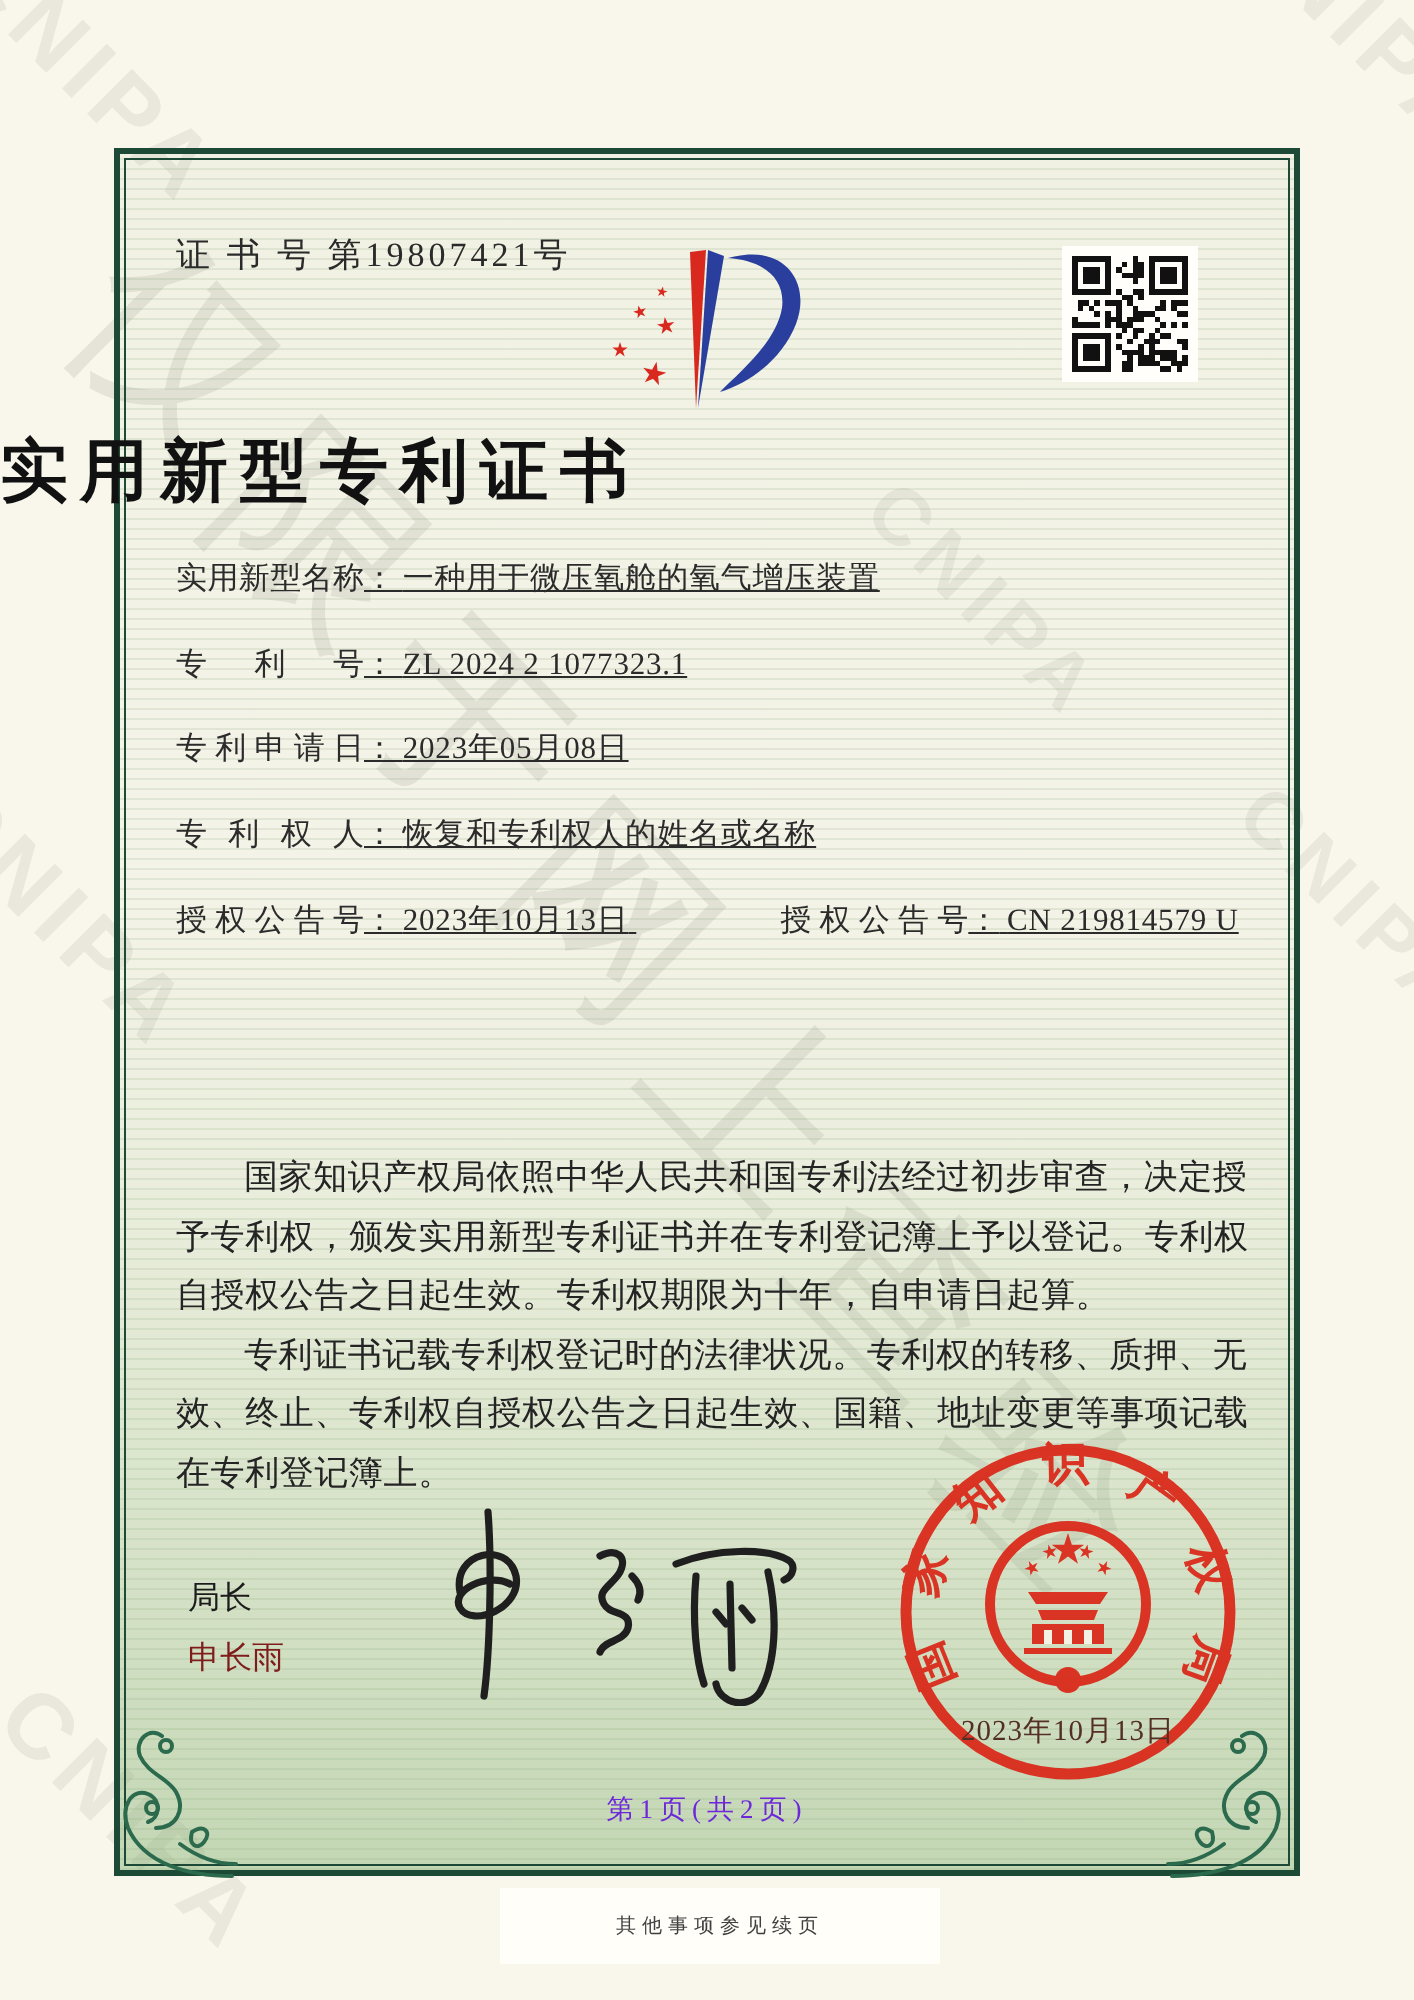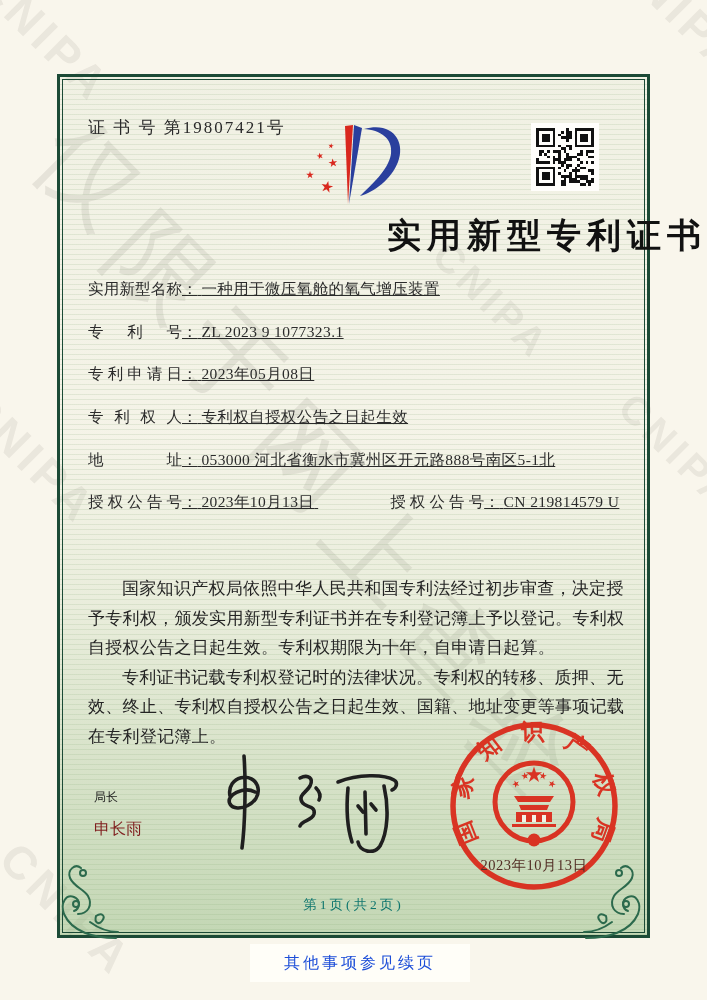--- a/index.html
+++ b/index.html
@@ -21,46 +21,46 @@
   .frame-inner{position:absolute;inset:2px;border:1px solid #1c4a36;}
 
   .content{position:absolute;inset:0;z-index:3;}
 
   .cert-no{position:absolute;left:88px;top:116px;font-size:17px;letter-spacing:2px;color:#2a2a2a;font-family:Liberation Serif, serif;}
 
   .logo{position:absolute;left:298px;top:118px;}
   .qr-wrap{position:absolute;left:531px;top:123px;width:68px;height:68px;background:#fffefb;
            display:flex;align-items:center;justify-content:center;}
 
-  .title{position:absolute;left:0;right:0;top:213px;text-align:right;font-size:34px;font-weight:bold;
+  .title{position:absolute;left:0;right:0;top:213px;text-align:left;font-size:34px;font-weight:bold;
          letter-spacing:6px;color:#111;}
 
   .fields{position:absolute;left:88px;top:279px;width:545px;}
   .field-row{height:42.7px;font-size:15.5px;color:#2b2b2b;text-decoration:underline;}
   .flabel{display:inline-block;width:94px;text-align:justify;text-align-last:justify;vertical-align:top;}
   .fvalue{letter-spacing:0.4px;}
   .grant-no{margin-left:72px;}
 
   .paras{position:absolute;left:88px;top:574px;width:545px;}
   .paras p{margin:0;font-size:17px;line-height:29.5px;text-indent:2em;color:#242424;letter-spacing:0.3px;}
 
   .sig-title{position:absolute;left:94px;top:789px;font-family:Liberation Serif, serif;
-             font-size:12px;color:#1c1c1c;}
+             font-size:16px;color:#1c1c1c;}
   .sig-name{position:absolute;left:94px;top:819px;font-family:"Liberation Sans","DejaVu Sans",sans-serif;
             font-size:16px;color:#7f1d1d;}
   .sig-hand{position:absolute;left:192px;top:748px;z-index:4;}
 
   .seal{position:absolute;left:446px;top:718px;z-index:4;opacity:0.93;}
 
   .page-num{position:absolute;left:0;right:0;top:896px;text-align:center;font-size:13.5px;
-            letter-spacing:3px;color:#0f766e;}
+            letter-spacing:3px;color:#6d28d9;}
 
   .note-box{position:absolute;left:250px;top:944px;width:220px;height:38px;background:#fffef8;
             display:flex;align-items:center;justify-content:center;z-index:3;}
-  .note-box span{font-size:16px;letter-spacing:3px;color:#1d4ed8;}
+  .note-box span{font-size:10px;letter-spacing:3px;color:#404040;}
 
   .corner{position:absolute;z-index:3;}
 </style>
 </head>
 <body>
 
 <div class="page">
 
   <span class="wm wm-latin" style="left:-38px;top:8px;">CNIPA</span>
   <span class="wm wm-latin" style="left:596px;top:-18px;">CNIPA</span>
@@ -250,33 +250,29 @@
 
     <div class="title">实用新型专利证书</div>
 
     <div class="fields">
       <div class="field-row">
         <span class="flabel">实用新型名称</span><span>：</span>
         <span class="fvalue">一种用于微压氧舱的氧气增压装置</span>
       </div>
       <div class="field-row">
         <span class="flabel">专利号</span><span>：</span>
-        <span class="fvalue">ZL 2023 9 1077323.1</span>
+        <span class="fvalue">ZL 2024 2 1077323.1</span>
       </div>
       <div class="field-row">
         <span class="flabel">专利申请日</span><span>：</span>
         <span class="fvalue">2023年05月08日</span>
       </div>
       <div class="field-row">
         <span class="flabel">专利权人</span><span>：</span>
-        <span class="fvalue">专利权自授权公告之日起生效</span>
-      </div>
-      <div class="field-row">
-        <span class="flabel">地址</span><span>：</span>
-        <span class="fvalue">053000 河北省衡水市冀州区开元路888号南区5-1北</span>
+        <span class="fvalue">恢复和专利权人的姓名或名称</span>
       </div>
       <div class="field-row">
         <span class="flabel">授权公告号</span><span>：</span>
         <span class="fvalue">2023年10月13日</span>
         <span class="flabel grant-no">授权公告号</span><span>：</span>
         <span class="fvalue">CN 219814579 U</span>
       </div>
     </div>
 
     <div class="paras">

